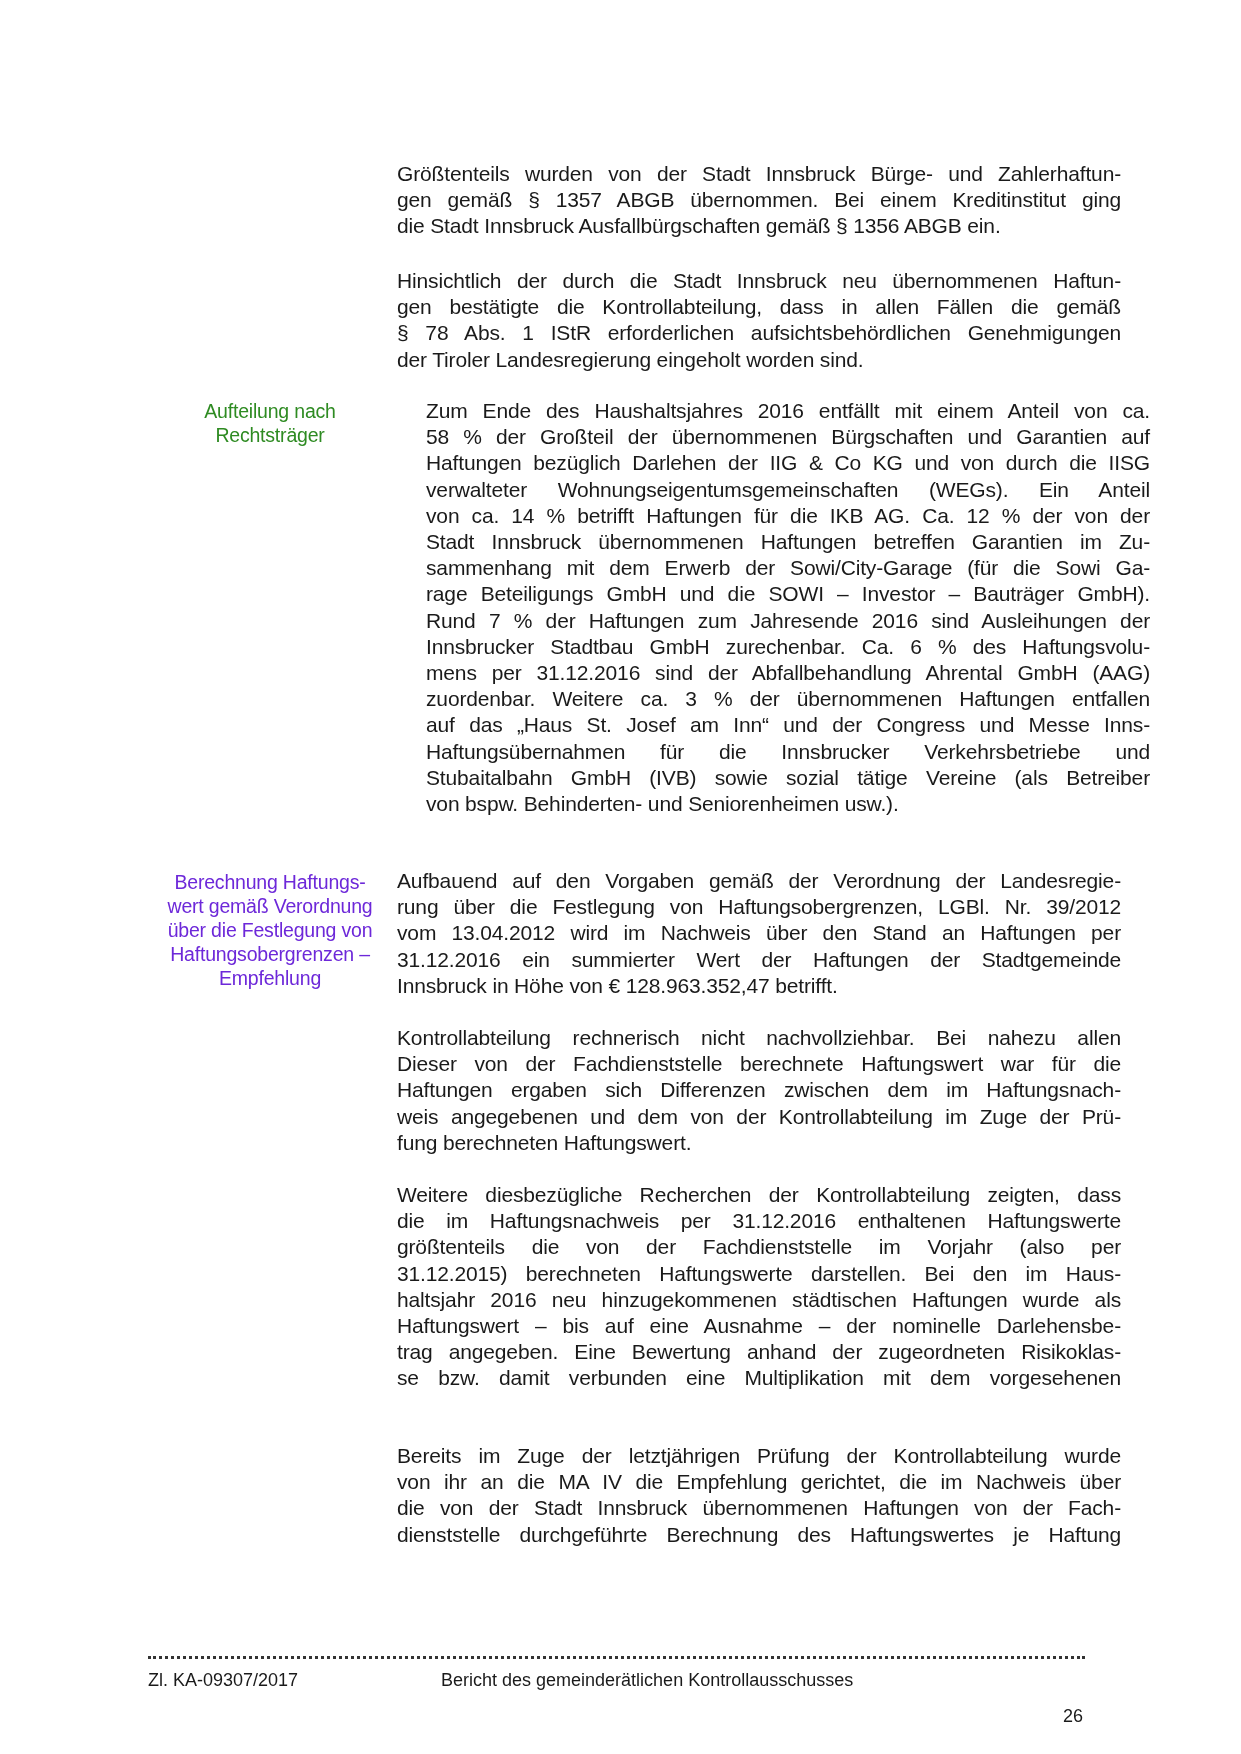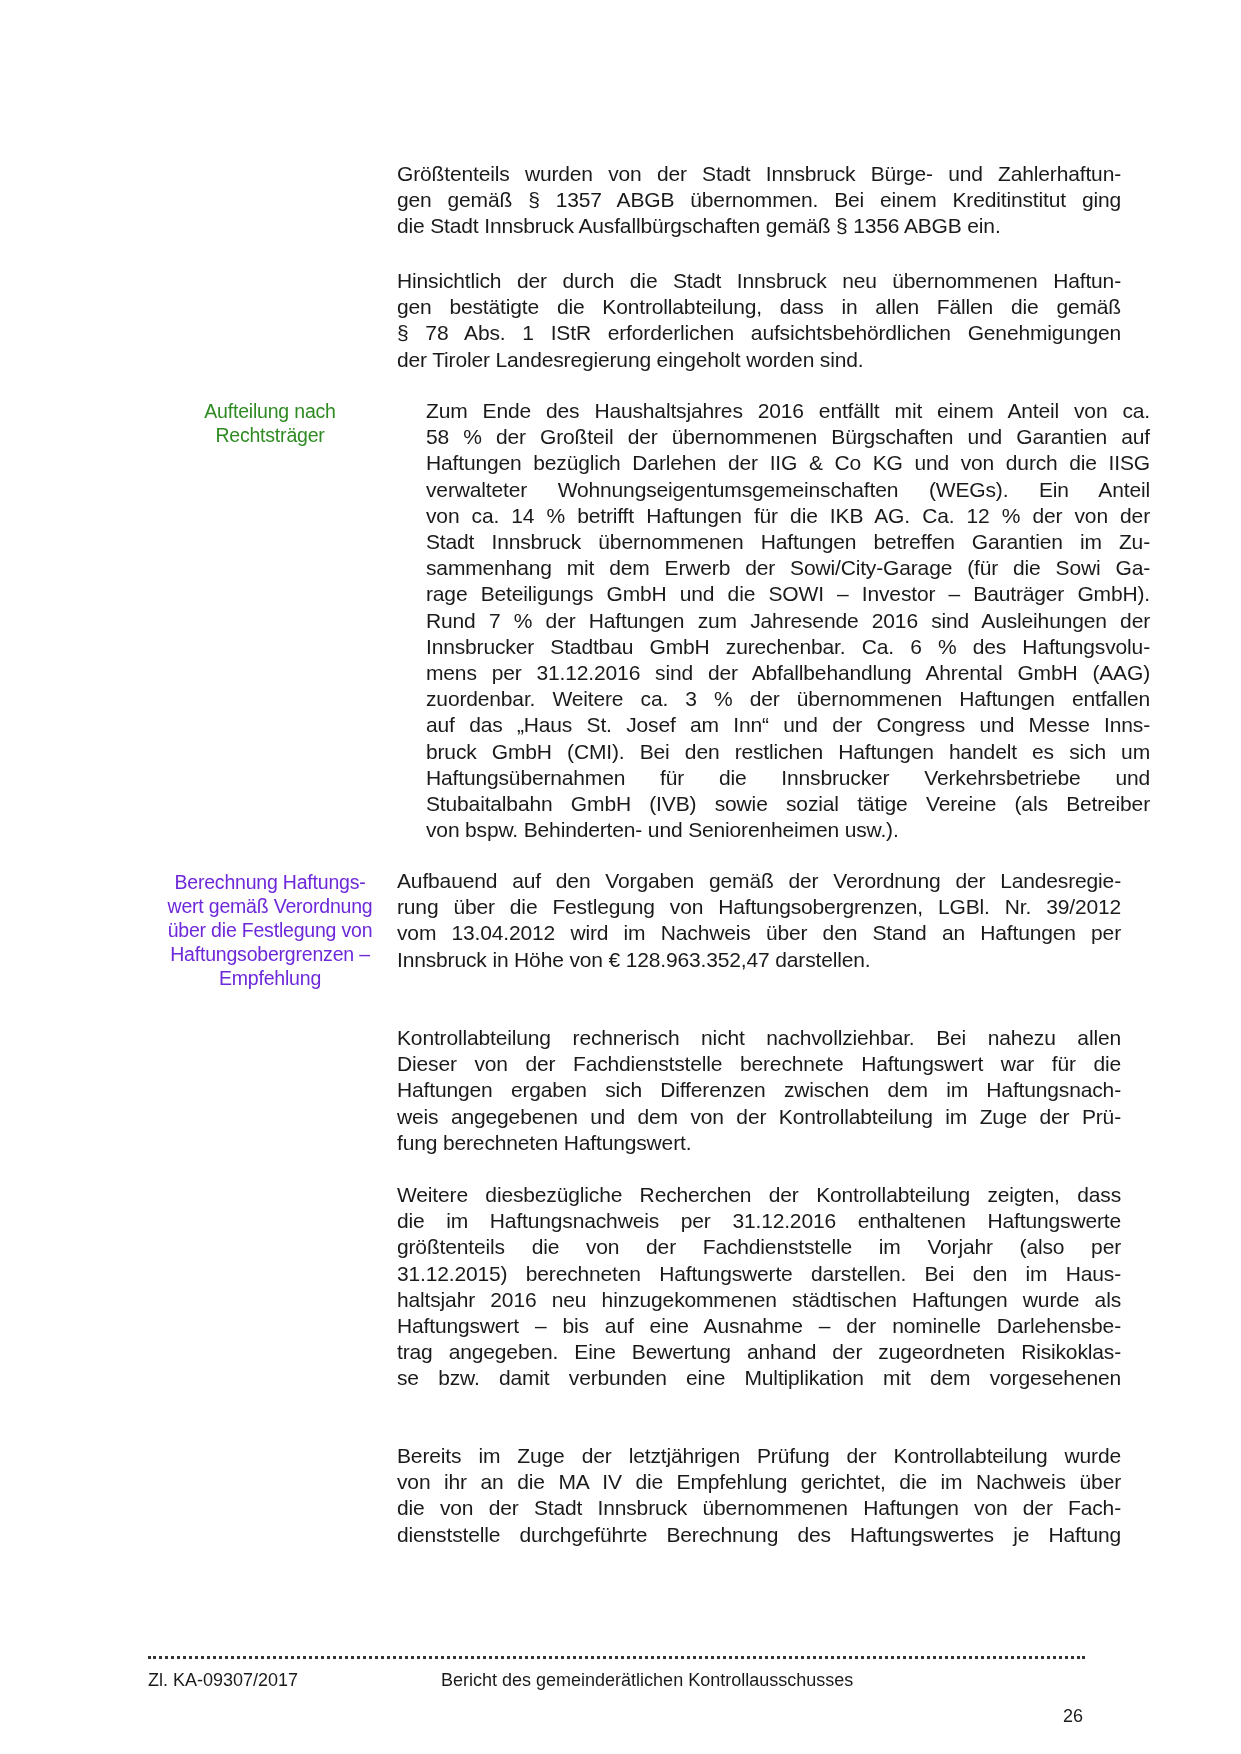--- a/index.html
+++ b/index.html
@@ -104,39 +104,39 @@
     <span class="ln">verwalteter Wohnungseigentumsgemeinschaften (WEGs). Ein Anteil</span>
     <span class="ln">von ca. 14 % betrifft Haftungen für die IKB AG. Ca. 12 % der von der</span>
     <span class="ln">Stadt Innsbruck übernommenen Haftungen betreffen Garantien im Zu-</span>
     <span class="ln">sammenhang mit dem Erwerb der Sowi/City-Garage (für die Sowi Ga-</span>
     <span class="ln">rage Beteiligungs GmbH und die SOWI – Investor – Bauträger GmbH).</span>
     <span class="ln">Rund 7 % der Haftungen zum Jahresende 2016 sind Ausleihungen der</span>
     <span class="ln">Innsbrucker Stadtbau GmbH zurechenbar. Ca. 6 % des Haftungsvolu-</span>
     <span class="ln">mens per 31.12.2016 sind der Abfallbehandlung Ahrental GmbH (AAG)</span>
     <span class="ln">zuordenbar. Weitere ca. 3 % der übernommenen Haftungen entfallen</span>
     <span class="ln">auf das „Haus St. Josef am Inn“ und der Congress und Messe Inns-</span>
-    <span class="ln">bruck GmbH (CMI). Bei den restlichen Haftungen handelt es sich um</span>
     <span class="ln">Haftungsübernahmen für die Innsbrucker Verkehrsbetriebe und</span>
     <span class="ln">Stubaitalbahn GmbH (IVB) sowie sozial tätige Vereine (als Betreiber</span>
     <span class="ln last">von bspw. Behinderten- und Seniorenheimen usw.).</span>
   </div>
 
   <div class="margin-note" style="top: 854px; color: #6d28d9;">
     <span class="ln">Berechnung Haftungs-</span>
     <span class="ln">wert gemäß Verordnung</span>
     <span class="ln">über die Festlegung von</span>
     <span class="ln">Haftungsobergrenzen –</span>
     <span class="ln">Empfehlung</span>
   </div>
 
   <div class="body-text" style="top:852px;">
     <span class="ln">Aufbauend auf den Vorgaben gemäß der Verordnung der Landesregie-</span>
     <span class="ln">rung über die Festlegung von Haftungsobergrenzen, LGBl. Nr. 39/2012</span>
     <span class="ln">vom 13.04.2012 wird im Nachweis über den Stand an Haftungen per</span>
-    <span class="ln last">Innsbruck in Höhe von € 128.963.352,47 darstellen.</span>
+    <span class="ln">31.12.2016 ein summierter Wert der Haftungen der Stadtgemeinde</span>
+    <span class="ln last">Innsbruck in Höhe von € 128.963.352,47 betrifft.</span>
   </div>
 
   <div class="body-text" style="top:1009px;">
     <span class="ln">Kontrollabteilung rechnerisch nicht nachvollziehbar. Bei nahezu allen</span>
     <span class="ln">Dieser von der Fachdienststelle berechnete Haftungswert war für die</span>
     <span class="ln">Haftungen ergaben sich Differenzen zwischen dem im Haftungsnach-</span>
     <span class="ln">weis angegebenen und dem von der Kontrollabteilung im Zuge der Prü-</span>
     <span class="ln last">fung berechneten Haftungswert.</span>
   </div>
 

